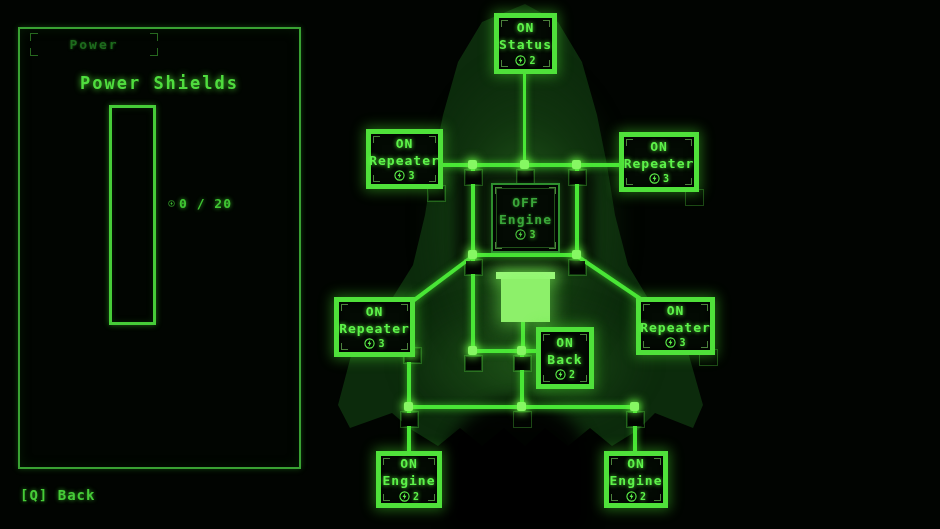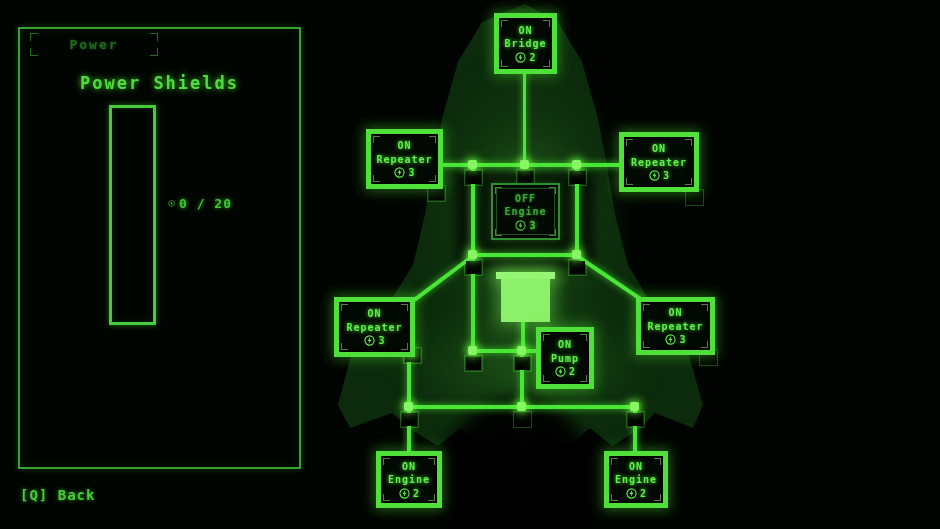--- a/index.html
+++ b/index.html
@@ -37,21 +37,21 @@
   .reactor-top{position:absolute;left:496px;top:272px;width:59px;height:7px;background:#9df77d;box-shadow:0 0 14px 3px rgba(130,250,90,.55);z-index:2;}
   .reactor-body{position:absolute;left:501px;top:279px;width:49px;height:43px;background:#8df06a;box-shadow:0 0 16px 4px rgba(120,245,85,.45);z-index:2;}
   
   .node{
     position:absolute;z-index:5;background:#030a03;
     display:flex;flex-direction:column;align-items:center;justify-content:center;gap:2px;
     border:5px solid #4fe13a;
     box-shadow:0 0 12px 2px rgba(80,240,50,.4), inset 0 0 10px rgba(0,0,0,.9);
     box-sizing:border-box;
   }
-  .node .nstate,.node .nlabel{color:#5df24a;font-size:10px;letter-spacing:1px;line-height:1.15;text-shadow:0 0 4px rgba(90,255,60,.9);white-space:nowrap;}
+  .node .nstate,.node .nlabel{color:#5df24a;font-size:13px;letter-spacing:1px;line-height:1.15;text-shadow:0 0 4px rgba(90,255,60,.9);white-space:nowrap;}
   .node .npow{display:flex;align-items:center;gap:3px;color:#5df24a;font-size:10px;text-shadow:0 0 4px rgba(90,255,60,.9);}
   .node.off{border:2px solid #2e8f2e;box-shadow:0 0 5px rgba(60,180,45,.25), inset 0 0 8px rgba(0,0,0,.9);}
   .node.off .nstate,.node.off .nlabel{color:#3aa63a;text-shadow:0 0 3px rgba(60,190,45,.6);}
   .node.off .npow{color:#4cc83e;}
   .node.off::after{content:"";position:absolute;inset:3px;border:1px solid rgba(90,220,70,.35);pointer-events:none;}
   .tk{position:absolute;width:6px;height:6px;border:1px solid rgba(150,255,120,.5);pointer-events:none;}
   .tk.a{top:2px;left:2px;border-right:none;border-bottom:none;}
   .tk.b{top:2px;right:2px;border-left:none;border-bottom:none;}
   .tk.c{bottom:2px;left:2px;border-right:none;border-top:none;}
   .tk.d{bottom:2px;right:2px;border-left:none;border-top:none;}
@@ -127,21 +127,21 @@
   <span class="junction" style="left:517px;top:402px"></span>
   <span class="junction" style="left:630px;top:402px"></span>
   <span class="junction jsmall" style="left:408px;top:349px"></span>
 
   <div class="node" style="left:494px;top:13px;width:63px;height:61px">
     <span class="tk a"></span>
       <span class="tk b"></span>
       <span class="tk c"></span>
       <span class="tk d"></span>
     <div class="nstate">ON</div>
-    <div class="nlabel">Bridge</div>
+    <div class="nlabel">Status</div>
     <div class="npow">
       <svg class="bolt" width="11" height="11" viewBox="0 0 12 12">
           <circle cx="6" cy="6" r="5" fill="none" stroke="currentColor" stroke-width="1.2"></circle>
           <path d="M6.8 2.2 L3.8 6.6 L5.7 6.6 L5 9.8 L8.2 5.3 L6.3 5.3 Z" fill="currentColor"></path>
         </svg>
       <span>2</span>
     </div>
   </div>
 
   <div class="node" style="left:366px;top:129px;width:77px;height:60px">
@@ -169,21 +169,21 @@
     <div class="nlabel">Repeater</div>
     <div class="npow">
       <svg class="bolt" width="11" height="11" viewBox="0 0 12 12">
           <circle cx="6" cy="6" r="5" fill="none" stroke="currentColor" stroke-width="1.2"></circle>
           <path d="M6.8 2.2 L3.8 6.6 L5.7 6.6 L5 9.8 L8.2 5.3 L6.3 5.3 Z" fill="currentColor"></path>
         </svg>
       <span>3</span>
     </div>
   </div>
 
-  <div class="node off" style="left:491px;top:183px;width:69px;height:57px">
+  <div class="node off" style="left:491px;top:183px;width:69px;height:70px">
     <span class="tk a"></span>
       <span class="tk b"></span>
       <span class="tk c"></span>
       <span class="tk d"></span>
     <div class="nstate">OFF</div>
     <div class="nlabel">Engine</div>
     <div class="npow">
       <svg class="bolt" width="11" height="11" viewBox="0 0 12 12">
           <circle cx="6" cy="6" r="5" fill="none" stroke="currentColor" stroke-width="1.2"></circle>
           <path d="M6.8 2.2 L3.8 6.6 L5.7 6.6 L5 9.8 L8.2 5.3 L6.3 5.3 Z" fill="currentColor"></path>
@@ -223,21 +223,21 @@
       <span>3</span>
     </div>
   </div>
 
   <div class="node" style="left:536px;top:327px;width:58px;height:62px">
     <span class="tk a"></span>
       <span class="tk b"></span>
       <span class="tk c"></span>
       <span class="tk d"></span>
     <div class="nstate">ON</div>
-    <div class="nlabel">Pump</div>
+    <div class="nlabel">Back</div>
     <div class="npow">
       <svg class="bolt" width="11" height="11" viewBox="0 0 12 12">
           <circle cx="6" cy="6" r="5" fill="none" stroke="currentColor" stroke-width="1.2"></circle>
           <path d="M6.8 2.2 L3.8 6.6 L5.7 6.6 L5 9.8 L8.2 5.3 L6.3 5.3 Z" fill="currentColor"></path>
         </svg>
       <span>2</span>
     </div>
   </div>
 
   <div class="node" style="left:376px;top:451px;width:66px;height:57px">

